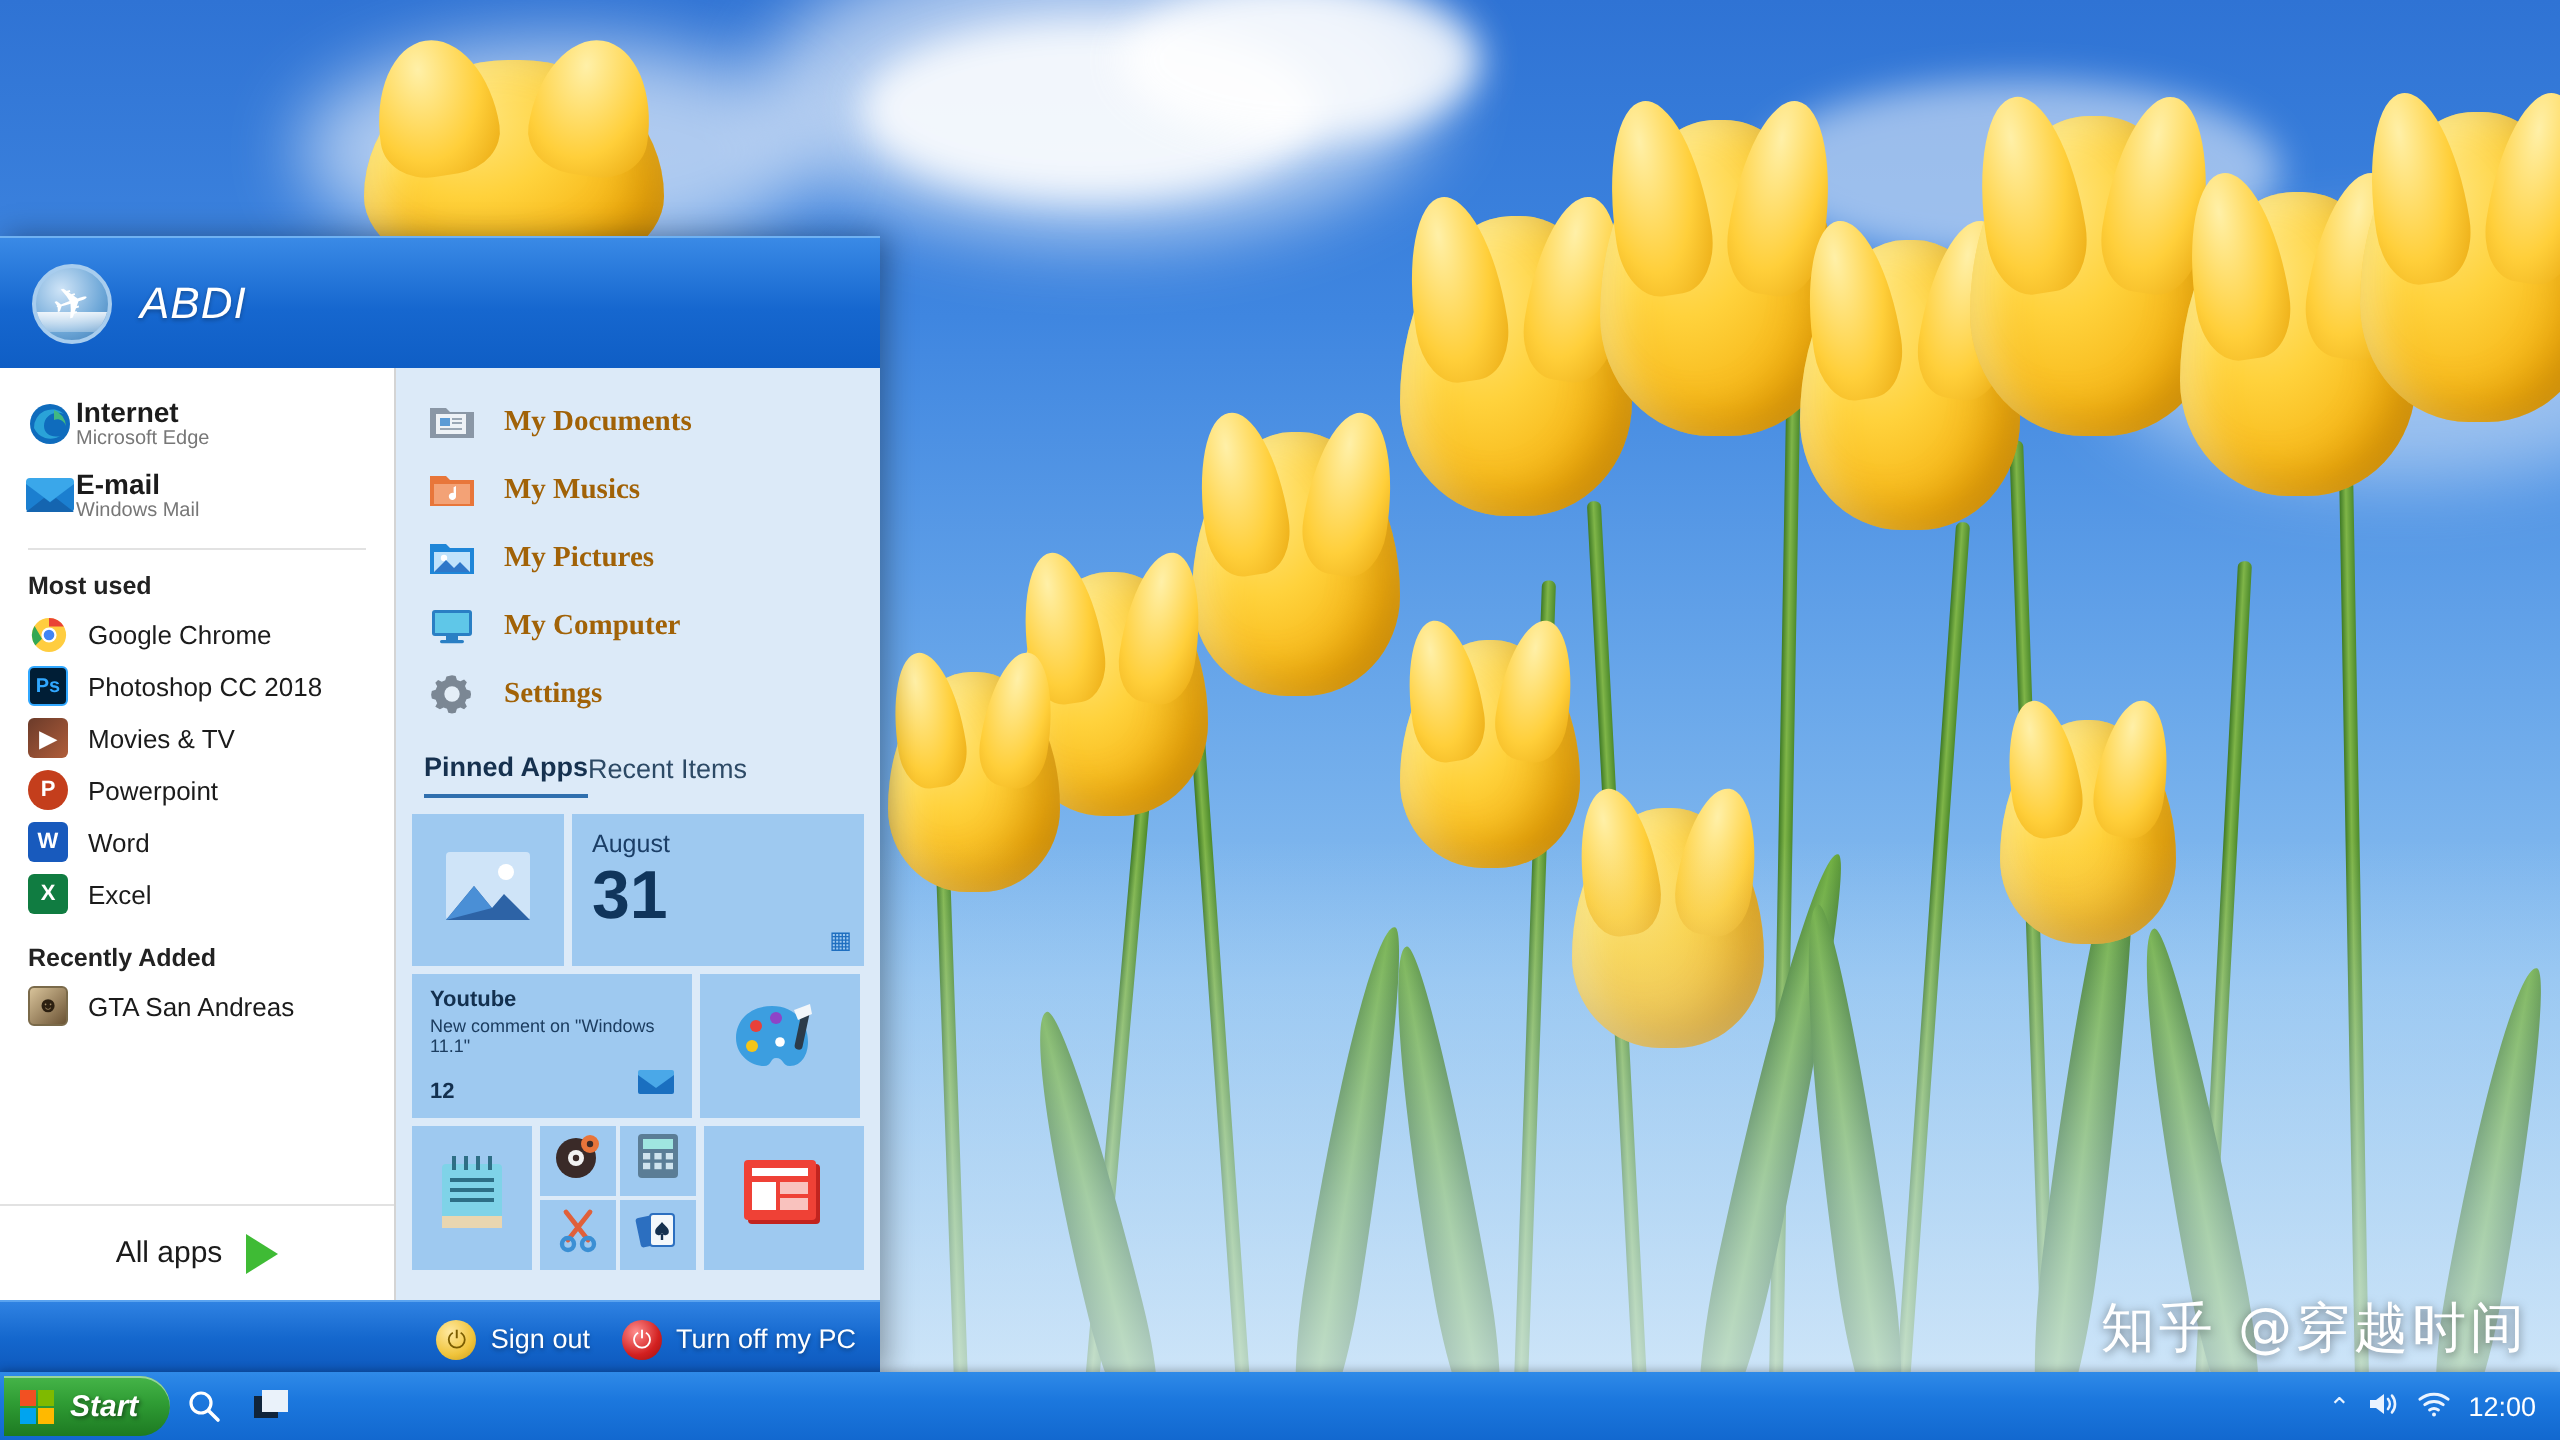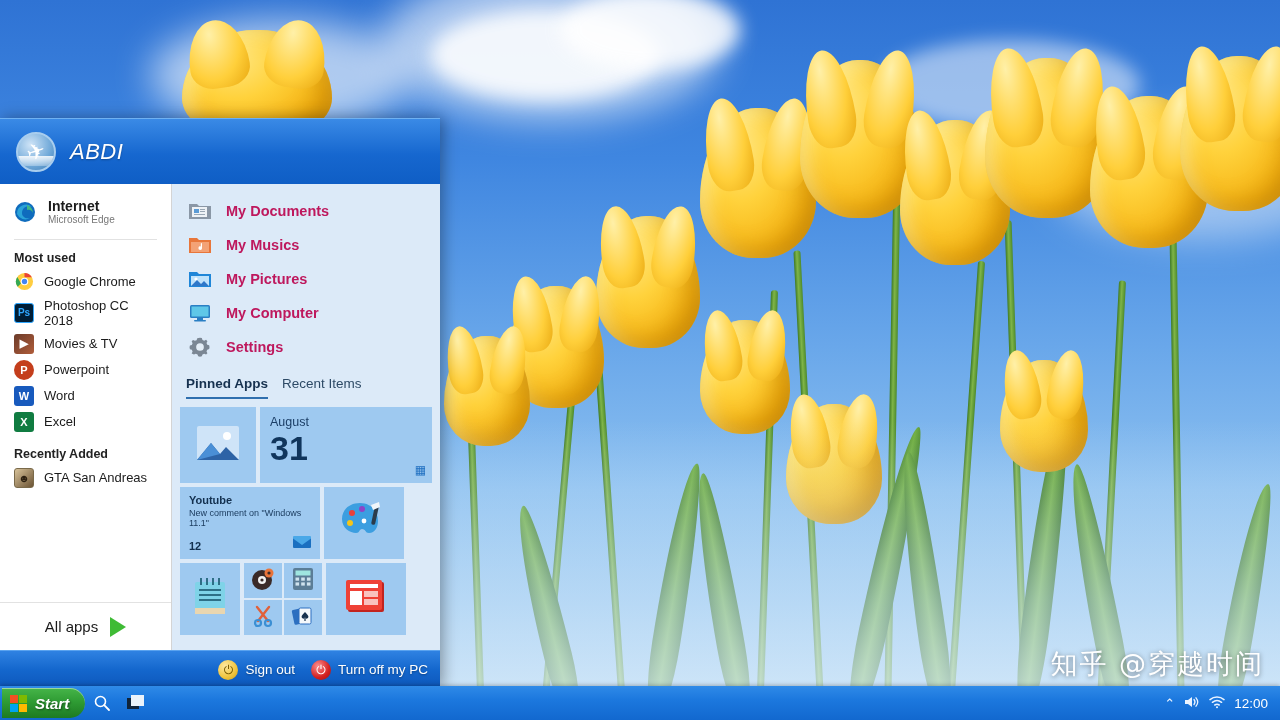--- a/index.html
+++ b/index.html
@@ -72,21 +72,21 @@
   }
   .sm-user { color: #fff; font-size: 22px; letter-spacing: .5px; text-shadow: 0 1px 2px rgba(0,0,0,.3); font-style: italic; }
 
   .sm-body { flex: 1; display: flex; min-height: 0; }
   .sm-left {
     width: 200px; background: #ffffff; display: flex; flex-direction: column;
     padding: 10px 0 0 0; border-right: 1px solid #d4d4d4;
   }
   .sm-right { flex: 1; background: #dceaf8; padding: 10px 0 0 0; display:flex; flex-direction:column; }
 
-  .mi { display: flex; align-items: center; gap: 10px; padding: 4px 12px; cursor: default; }
+  .mi { display: flex; align-items: center; padding: 4px 12px; cursor: default; }
   .mi .ic { width: 26px; height: 26px; flex: none; display:flex; align-items:center; justify-content:center; }
   .mi .tx { display: flex; flex-direction: column; line-height: 1.15; }
   .mi .t1 { font-size: 14px; font-weight: bold; color: #1b1b1b; }
   .mi .t2 { font-size: 10px; color: #777; }
 
   .sep { height: 1px; background: #e2e2e2; margin: 9px 14px; }
   .group-title { font-size: 12.5px; font-weight: bold; color: #222; padding: 2px 14px 4px; }
 
   .app { display: flex; align-items: center; gap: 10px; padding: 3px 14px; cursor: default; }
   .app .ic { width: 20px; height: 20px; flex: none; border-radius: 3px; display:flex; align-items:center; justify-content:center; font-size: 11px; font-weight: bold; color:#fff; }
@@ -97,31 +97,31 @@
     display: flex; align-items: center; justify-content: center; gap: 12px; cursor: default;
   }
   .allapps .lbl { font-size: 15px; color: #1b1b1b; }
   .allapps .arrow {
     width: 0; height: 0; border-left: 16px solid #3fbb35;
     border-top: 10px solid transparent; border-bottom: 10px solid transparent;
   }
 
   .rmi { display: flex; align-items: center; gap: 12px; padding: 5px 14px; cursor: default; }
   .rmi .ic { width: 28px; height: 24px; flex: none; display:flex; align-items:center; justify-content:center; }
-  .rmi .nm { font-size: 14.5px; font-weight: bold; color: #be185d; }
-
-  .tabs { display: flex; align-items: flex-start; gap: 14px; padding: 12px 14px 0; }
+  .rmi .nm { font-size: 14.5px; font-weight: bold; color: #a16207; font-family: Liberation Serif, serif; }
+
+  .tabs { display: flex; align-items: center; padding: 12px 14px 0; }
   .tab { font-size: 13.5px; color: #2d4a66; padding-bottom: 6px; cursor: default; }
   .tab.active { font-weight: bold; color: #16314f; border-bottom: 2px solid #2f6fae; }
 
   .tiles { padding: 8px 8px 8px 8px; display: flex; flex-direction: column; gap: 4px; }
   .trow { display: flex; gap: 4px; }
   .tile { background: #9ec9f0; position: relative; overflow: hidden; cursor: default; }
   .tile.photos { width: 76px; height: 76px; display:flex; align-items:center; justify-content:center; }
-  .tile.cal { width: 172px; height: 76px; padding: 8px 10px; }
+  .tile.cal { width: 146px; height: 76px; padding: 8px 10px; }
   .tile.yt { width: 140px; height: 72px; padding: 7px 9px; display:flex; flex-direction:column; }
   .tile.paint { width: 80px; height: 72px; display:flex; align-items:center; justify-content:center; }
   .tile.note { width: 60px; height: 72px; display:flex; align-items:center; justify-content:center; }
   .tile.news { width: 80px; height: 72px; display:flex; align-items:center; justify-content:center; }
   .tile.mini { width: 38px; height: 35px; display:flex; align-items:center; justify-content:center; }
   .minigrid { display: grid; grid-template-columns: 38px 38px; grid-template-rows: 35px 35px; gap: 2px; }
 
   .cal-m { font-size: 12.5px; color: #1b3e66; }
   .cal-d { font-size: 34px; font-weight: bold; color: #10355c; line-height: 1; margin-top: 2px; }
   .cal-badge { position: absolute; right: 6px; bottom: 6px; font-size: 12px; color: #1f6fc0; }
@@ -246,20 +246,33 @@
               <path d="M4 14a9 9 0 0 1 15-7c-5-2-10 1-10 6 0 4 4 6 8 5a9 9 0 0 1-13-4z" fill="#2aa3d8"></path>
               <path d="M14 5a9 9 0 0 1 6 8c-1-3-4-4-6-3z" fill="#41b883"></path>
             </svg>
           </div>
           <div class="tx">
             <span class="t1">Internet</span>
             <span class="t2">Microsoft Edge</span>
           </div>
         </div>
 
+        <div class="mi">
+          <div class="ic">
+            <svg width="26" height="20" viewBox="0 0 26 20">
+              <rect x="1" y="3" width="24" height="16" rx="2" fill="#1b7fd0"></rect>
+              <path d="M1 5l12 9 12-9v-1a2 2 0 0 0-2-2H3a2 2 0 0 0-2 2z" fill="#3aa7ea"></path>
+              <path d="M1 19l9-7 3 2.2L16 12l9 7z" fill="#1565b0"></path>
+            </svg>
+          </div>
+          <div class="tx">
+            <span class="t1">E-mail</span>
+            <span class="t2">Windows Mail</span>
+          </div>
+        </div>
 
         <div class="sep"></div>
 
         <div class="group-title">Most used</div>
 
         <div class="app">
           <div class="ic" style="background:none;">
             <svg width="19" height="19" viewBox="0 0 20 20">
               <circle cx="10" cy="10" r="9" fill="#ffcd40"></circle>
               <path d="M10 1a9 9 0 0 1 7.8 4.5H10z" fill="#ea4335"></path>

